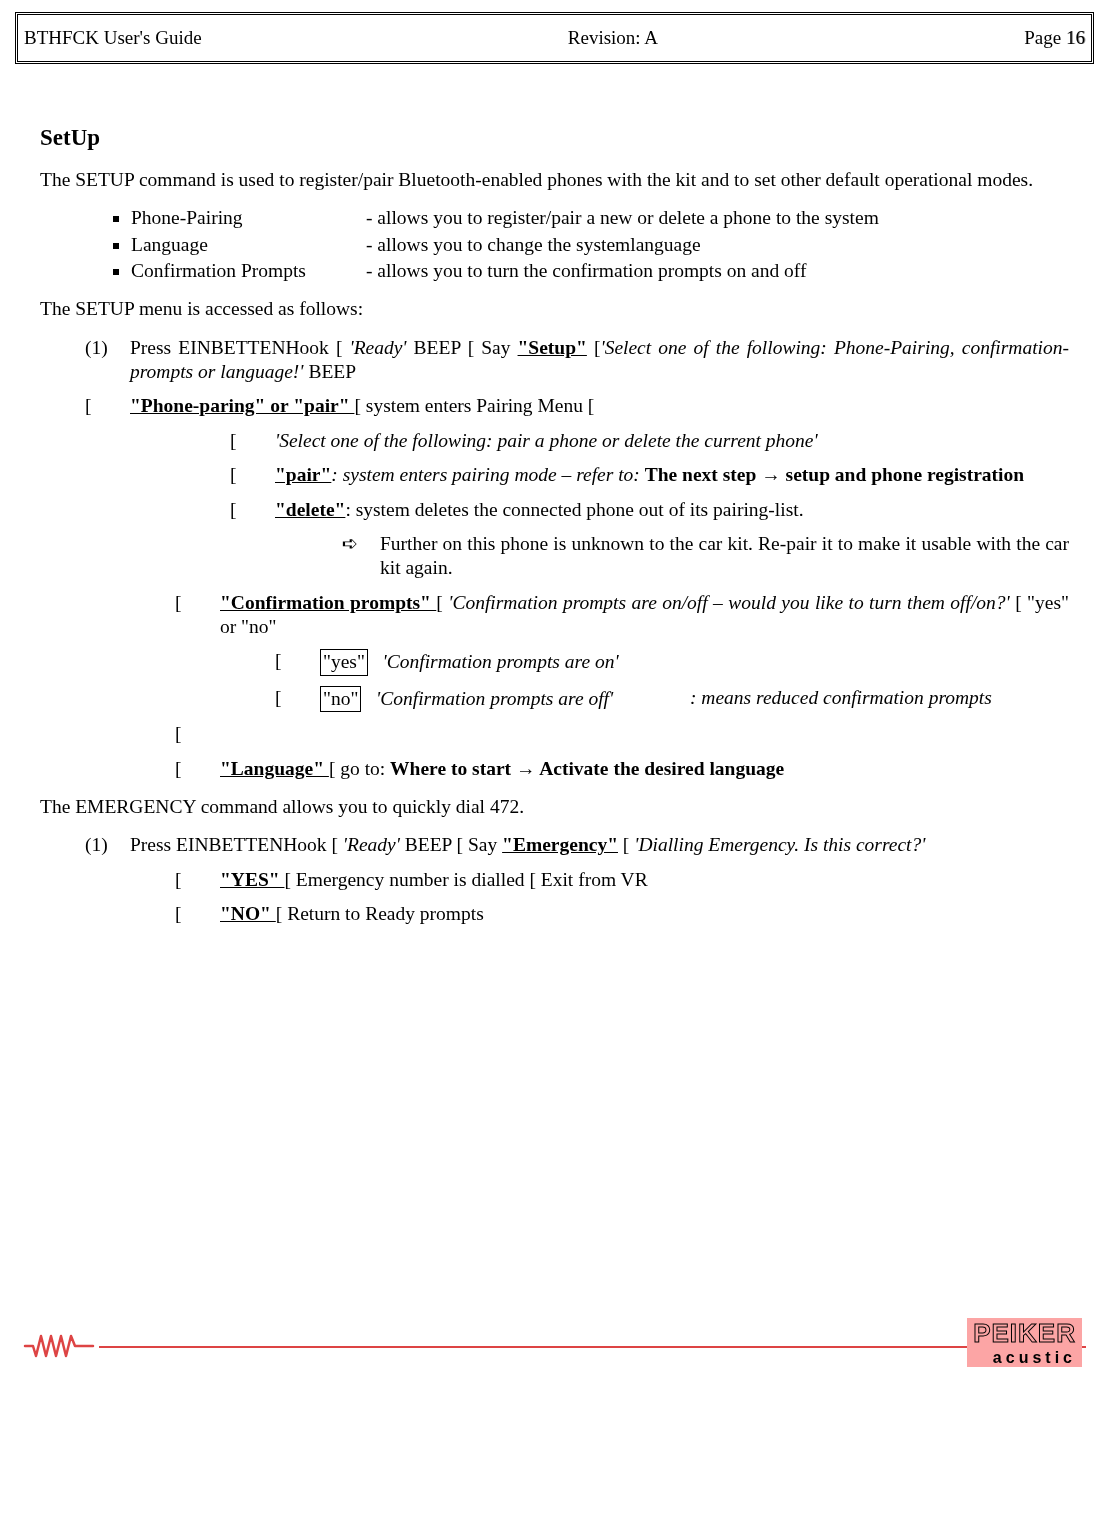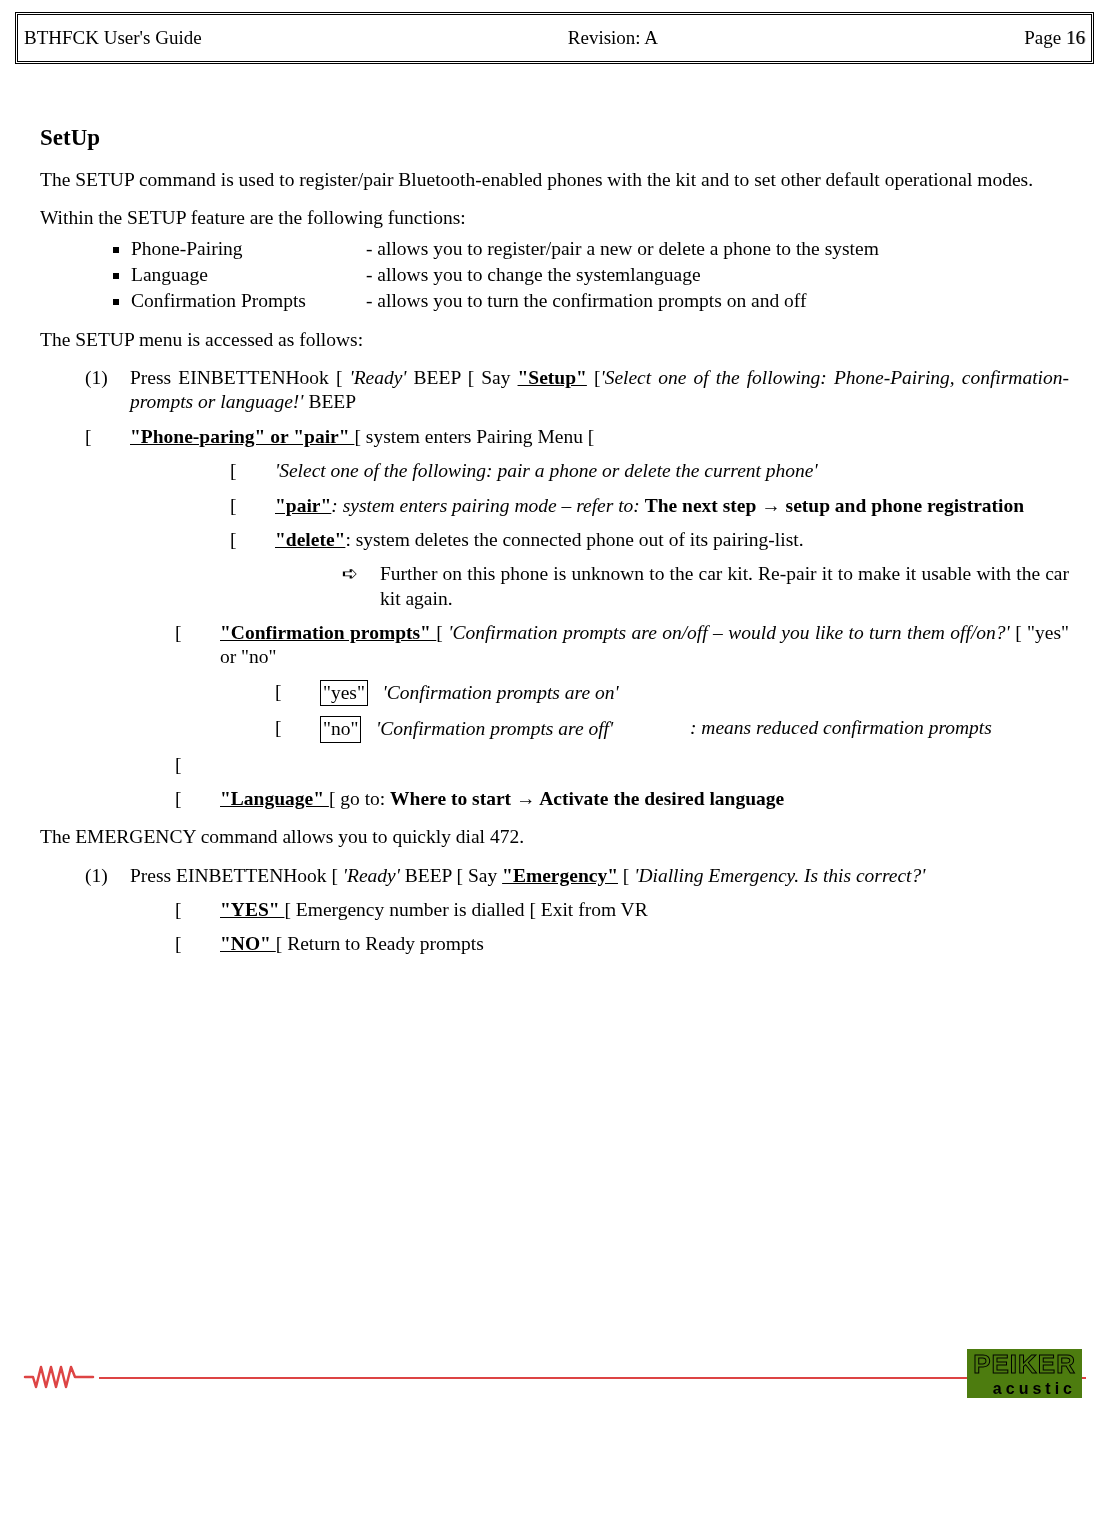--- a/index.html
+++ b/index.html
@@ -80,21 +80,21 @@
     position: absolute;
     left: 8px;
     top: -14px;
     background: #fff;
     padding-right: 4px;
   }
   .footer .logo {
     position: absolute;
     right: 12px;
     top: -28px;
-    background: #4d7c0f;
+    background: #fca5a5;
     padding: 0 6px;
     text-align: right;
   }
   .logo .l1 {
     font-family: Arial, sans-serif;
     font-weight: 900;
     font-size: 26px;
     letter-spacing: 1px;
     -webkit-text-stroke: 1px #000;
     color: transparent;
@@ -119,21 +119,20 @@
     <div>
       <span>Page </span><span class="pnum-shadow"><span class="shadow">16</span><span style="position:relative">16</span></span>
     </div>
   </div>
 
   <div class="content">
     <h2>SetUp</h2>
 
     <div class="para">The SETUP command is used to register/pair Bluetooth-enabled phones with the kit and to set other default operational modes.</div>
 
-    <div class="para" style="margin-bottom:4px">Within the SETUP feature are the following functions:</div>
     <ul class="square">
       <li>
           <div class="func-row">
             <span class="func-name">Phone-Pairing</span>
             <span>- allows you to register/pair a new or delete a phone to the system</span>
           </div>
         </li>
       <li>
           <div class="func-row">
             <span class="func-name">Language</span>

